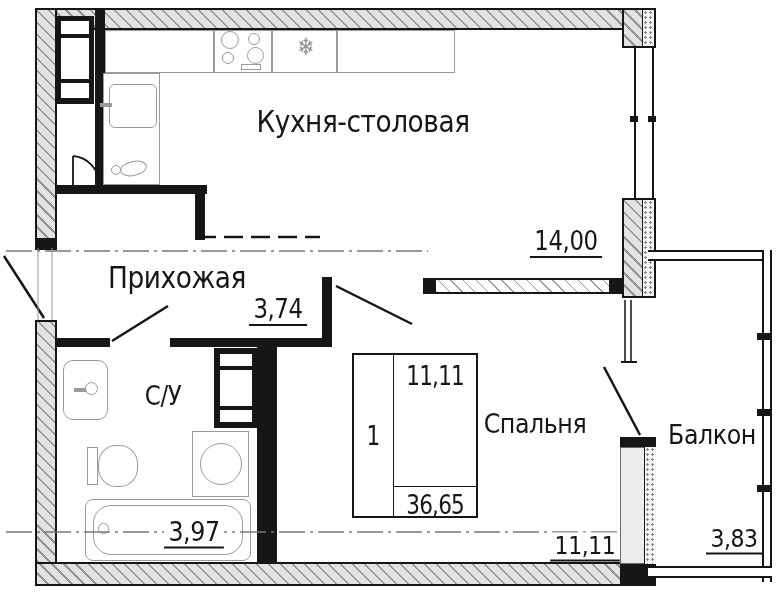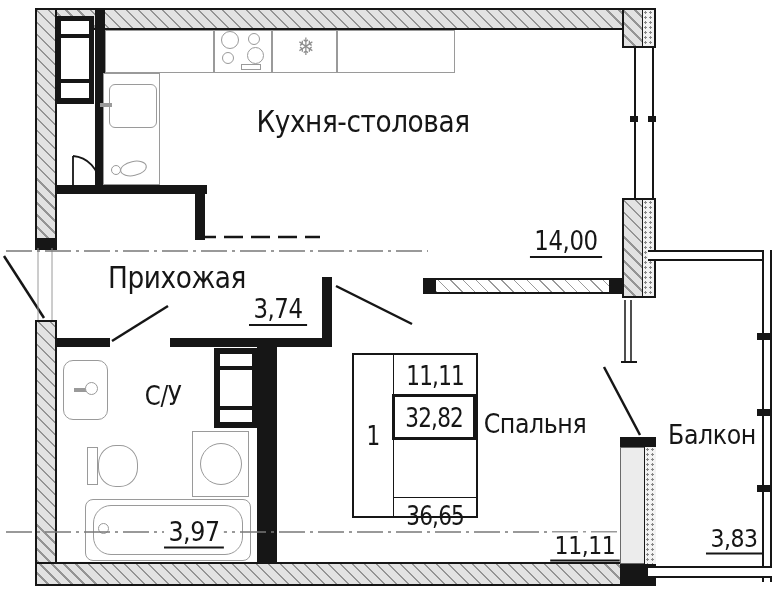--- a/index.html
+++ b/index.html
@@ -117,24 +117,21 @@
   <div class="thin" style="left:93px;top:505px;width:150px;height:50px;border-radius:18px;"></div>
   <div class="circ" style="left:98px;top:523px;width:11px;height:11px;"></div>
 
   <div class="stamp">
     <div class="cell" style="left:0;top:0;width:40px;height:100%;border-right:1.5px solid #161616;">
       <span>1</span>
     </div>
     <div class="cell" style="left:40px;top:0;width:82px;height:41px;">
       <span>11,11</span>
     </div>
-    <div class="cell" style="left:38px;top:39px;width:84px;height:46px;border:3px solid #161616;background:#fff;">
-      <span>32,82</span>
-    </div>
-    <div class="cell" style="left:40px;top:142px;width:82px;height:36px;border-top:1.5px solid #161616;">
+    <div class="cell" style="left:40px;top:131px;width:82px;height:36px;border-top:1.5px solid #161616;">
       <span>36,65</span>
     </div>
   </div>
 
   <div class="lbl" style="left:363px;top:122px;font-size:30px;">Кухня-столовая</div>
   <div class="lbl area" style="left:566px;top:243px;font-size:26px;">14,00</div>
   <div class="lbl" style="left:177px;top:278px;font-size:30px;">Прихожая</div>
   <div class="lbl area" style="left:278px;top:311px;font-size:26px;">3,74</div>
   <div class="lbl" style="left:163px;top:396px;font-size:26px;">С/У</div>
   <div class="lbl area wbg" style="left:194px;top:533px;font-size:27px;">3,97</div>

